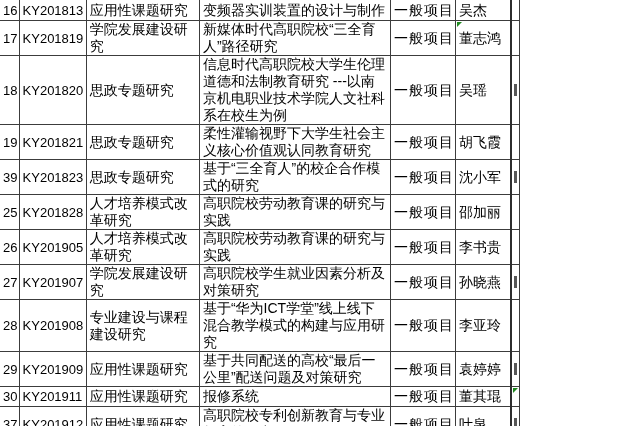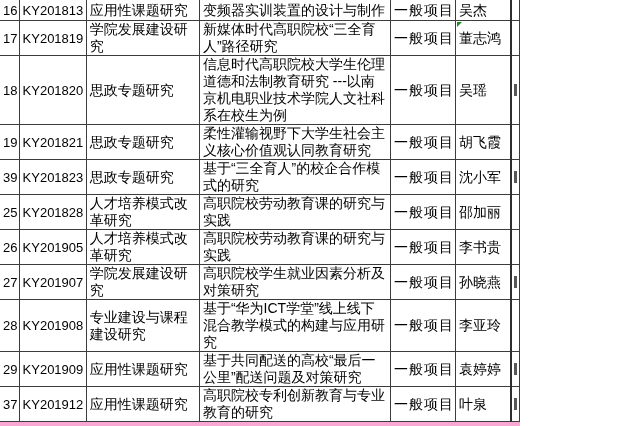--- a/index.html
+++ b/index.html
@@ -166,20 +166,31 @@
   <td class="id">KY201909</td>
   <td class="cat">应用性课题研究</td>
   <td class="title">基于共同配送的高校“最后一公里”配送问题及对策研究</td>
   <td class="typ">一般项目</td>
   <td class="name">袁婷婷</td>
   <td class="sliver">
             <span class="frag"></span>
           </td>
 </tr>
 
+<tr style="height:20px">
+  <td class="no">30</td>
+  <td class="id">KY201911</td>
+  <td class="cat">应用性课题研究</td>
+  <td class="title">报修系统</td>
+  <td class="typ">一般项目</td>
+  <td class="name">董其琨</td>
+  <td class="sliver">
+            <span class="tri-sl"></span>
+          </td>
+</tr>
 
 <tr style="height:19px">
   <td class="no">37</td>
   <td class="id">KY201912</td>
   <td class="cat">应用性课题研究</td>
   <td class="title">高职院校专利创新教育与专业教育的研究</td>
   <td class="typ">一般项目</td>
   <td class="name">叶泉</td>
   <td class="sliver">
             <span class="frag"></span>

